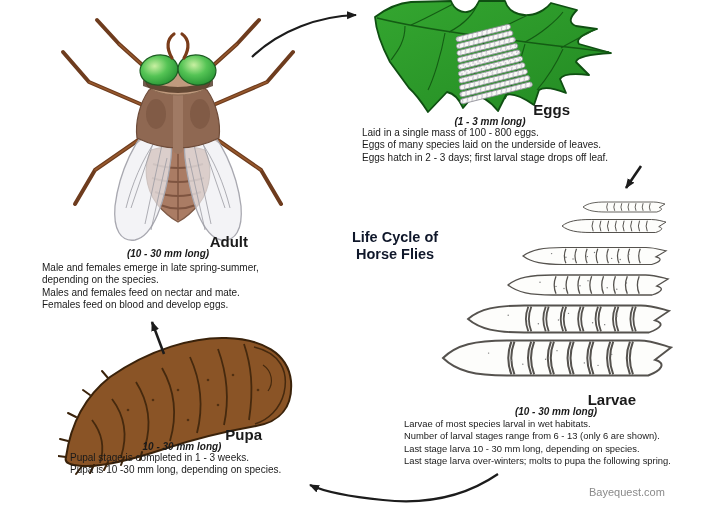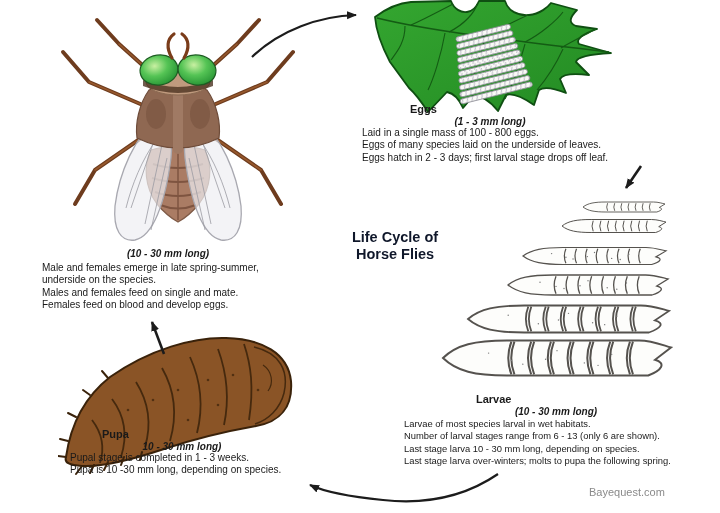--- a/index.html
+++ b/index.html
@@ -1,20 +1,20 @@
 <!DOCTYPE html>
 <html><head>
 <meta charset="utf-8">
 <style>
   html,body{margin:0;padding:0;background:#fff;}
   .diagram{position:relative;width:720px;height:513px;background:#ffffff;overflow:hidden;
            font-family:"Liberation Sans",sans-serif;color:#1a1a1a;}
   .abs{position:absolute;}
   svg.abs{pointer-events:none;}
-  .stage-name{width:160px;text-align:left;font-weight:bold;font-size:11px;line-height:13px;}
+  .stage-name{width:160px;text-align:right;font-weight:bold;font-size:15px;line-height:13px;}
   .stage-size{width:160px;text-align:center;font-weight:bold;font-style:italic;font-size:10px;line-height:12px;}
   .stage-lines{font-size:10px;line-height:12.4px;white-space:nowrap;}
   .stage-lines.small{font-size:9.4px;}
   .title{left:315px;top:229px;width:160px;text-align:center;font-weight:bold;font-size:14.5px;line-height:16.5px;color:#0f172a;}
   .credit{left:589px;top:486px;font-size:11px;color:#8a8a8a;}
 </style>
 </head>
 <body>
 
 <div class="diagram">
@@ -291,25 +291,26 @@
       <path d="M498,474 C460,500 420,504 383,500 C353,497 325,492 310,485" marker-end="url(#ah)"></path>
       <path d="M164,354 L152,322" marker-end="url(#ah)" stroke-width="2.6"></path>
     </g>
   </svg>
 
   <div class="abs title">
     <div>Life Cycle of</div>
     <div>Horse Flies</div>
   </div>
 
+  <div class="abs stage-name" style="left:88px;top:235px">Adult</div>
   <div class="abs stage-size" style="left:88px;top:248px">(10 - 30 mm long)</div>
   <div class="abs stage-lines" style="left:42px;top:262px">
     <div>Male and females emerge in late spring-summer,</div>
-    <div>underside on the species.</div>
-    <div>Males and females feed on single and mate.</div>
+    <div>depending on the species.</div>
+    <div>Males and females feed on nectar and mate.</div>
     <div>Females feed on blood and develop eggs.</div>
   </div>
 
   <div class="abs stage-name" style="left:410px;top:103px">Eggs</div>
   <div class="abs stage-size" style="left:410px;top:116px">(1 - 3 mm long)</div>
   <div class="abs stage-lines" style="left:362px;top:127px">
     <div>Laid in a single mass of 100 - 800 eggs.</div>
     <div>Eggs of many species laid on the underside of leaves.</div>
     <div>Eggs hatch in 2 - 3 days; first larval stage drops off leaf.</div>
   </div>

